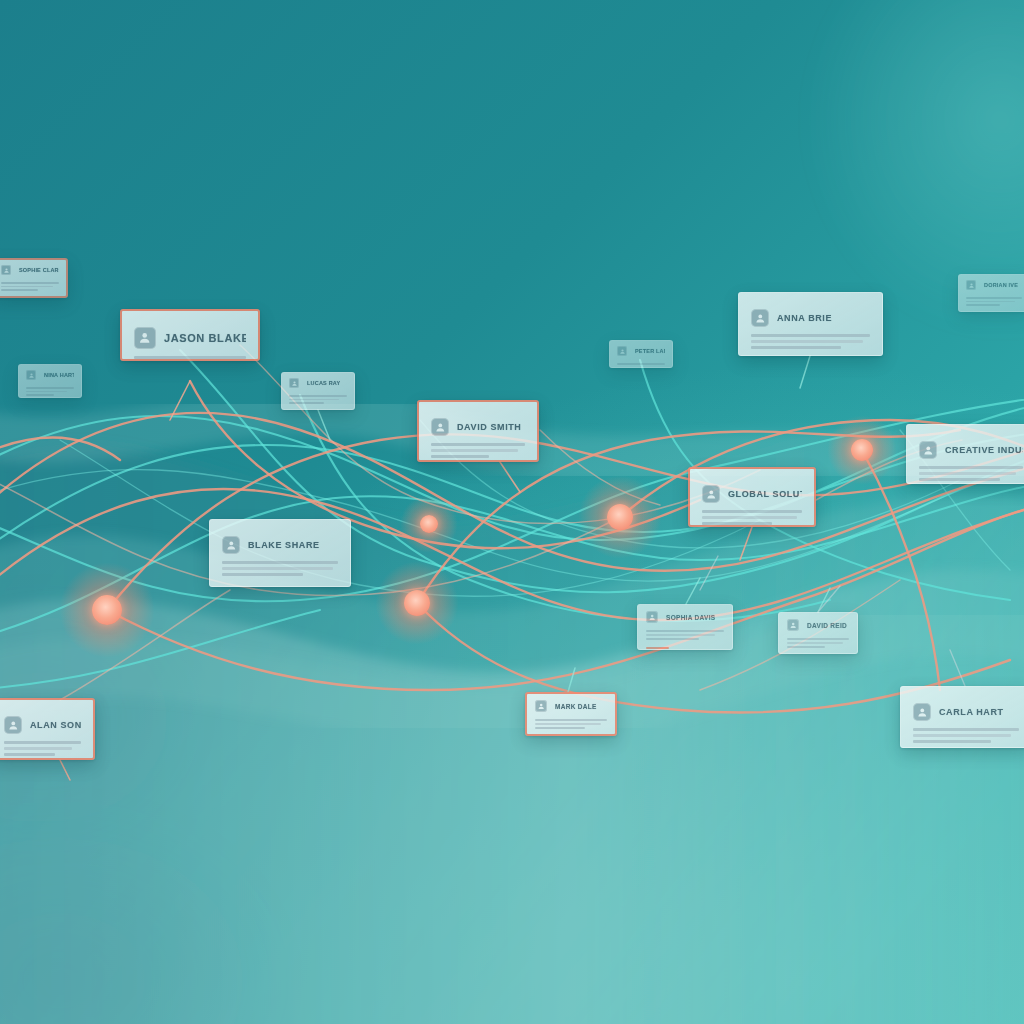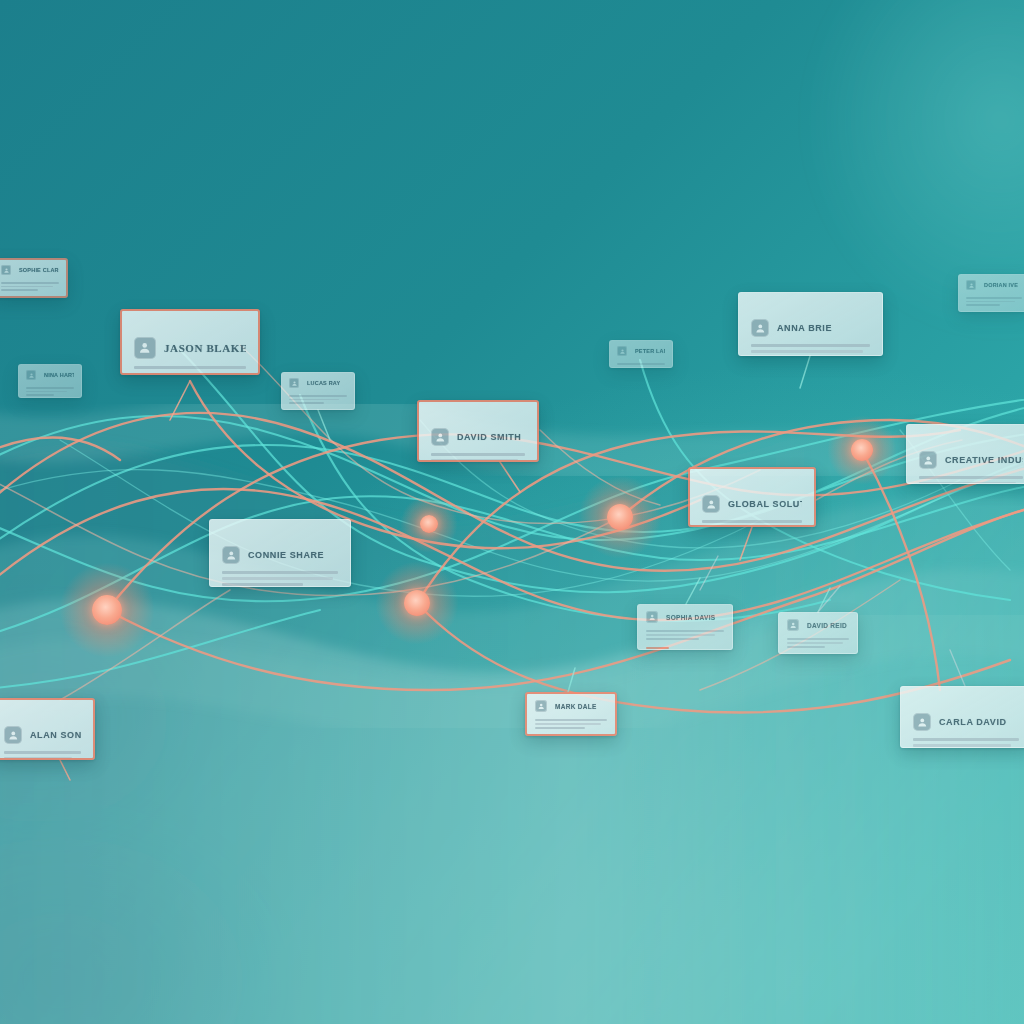--- a/index.html
+++ b/index.html
@@ -16,21 +16,21 @@
   .layer{position:absolute;inset:0;width:1024px;height:1024px;}
   .waves{mix-blend-mode:normal;}
 
   
   .card{
     position:absolute;
     background:linear-gradient(150deg, rgba(238,248,248,.96), rgba(219,236,238,.90));
     border:1px solid rgba(255,255,255,.55);
     border-radius:3px;
     box-shadow:0 6px 18px rgba(4,50,58,.28), 0 1px 3px rgba(4,50,58,.20);
-    padding:26px 12px 10px 12px;
+    padding:16px 12px 10px 12px;
     box-sizing:border-box;
     overflow:hidden;
   }
   .card.accent{
     border:2px solid #f4886f;
     background:linear-gradient(150deg, rgba(240,249,249,.97), rgba(220,238,240,.93));
   }
   .card.ghost{opacity:.52;}
   .card.ghost2{opacity:.70;}
   .card.soft{opacity:.86;}
@@ -200,21 +200,21 @@
       </g>
       <g stroke="#c9d8dd" stroke-opacity=".55" stroke-width="1.4">
         <path d="M818,612 L840,586"></path>
         <path d="M965,686 L950,650"></path>
         <path d="M700,590 L718,556"></path>
       </g>
     </g>
   </svg>
 
   <div id="cards-layer">
-      <div class="card sz-lg accent soft" style="left: 120px; top: 309px; width: 140px; height: 66px; font-family: Liberation Serif, serif;">
+      <div class="card sz-lg accent soft" style="left: 120px; top: 309px; width: 140px; height: 52px;">
         <div class="card-head">
           <div class="avatar">
             <svg viewBox="0 0 24 24" width="70%" height="70%" aria-hidden="true">
               <circle cx="12" cy="8.4" r="3.6" fill="#f2f7f8"></circle>
               <path d="M4.6 20c0-4.1 3.3-6.4 7.4-6.4S19.4 15.9 19.4 20z" fill="#f2f7f8"></path>
             </svg>
           </div>
           <div class="card-title">JASON BLAKE</div>
         </div>
         <div class="lines">
@@ -275,21 +275,21 @@
         <div class="cta" style="width: 36%;"></div>
       </div>
       <div class="card sz-md soft" style="left: 209px; top: 519px; width: 142px; height: 68px;">
         <div class="card-head">
           <div class="avatar">
             <svg viewBox="0 0 24 24" width="70%" height="70%" aria-hidden="true">
               <circle cx="12" cy="8.4" r="3.6" fill="#f2f7f8"></circle>
               <path d="M4.6 20c0-4.1 3.3-6.4 7.4-6.4S19.4 15.9 19.4 20z" fill="#f2f7f8"></path>
             </svg>
           </div>
-          <div class="card-title">CONNIE SHARE</div>
+          <div class="card-title">BLAKE SHARE</div>
         </div>
         <div class="lines">
           <div class="ln" style="width: 100%;"></div>
           <div class="ln b" style="width: 96%;"></div>
           <div class="ln" style="width: 70%;"></div>
         </div>
         <div class="cta" style="width: 34%;"></div>
       </div>
       <div class="card sz-md soft" style="left: 906px; top: 424px; width: 130px; height: 60px;">
         <div class="card-head">
@@ -308,21 +308,21 @@
         </div>
       </div>
       <div class="card sz-md soft" style="left: 900px; top: 686px; width: 132px; height: 62px;">
         <div class="card-head">
           <div class="avatar">
             <svg viewBox="0 0 24 24" width="70%" height="70%" aria-hidden="true">
               <circle cx="12" cy="8.4" r="3.6" fill="#f2f7f8"></circle>
               <path d="M4.6 20c0-4.1 3.3-6.4 7.4-6.4S19.4 15.9 19.4 20z" fill="#f2f7f8"></path>
             </svg>
           </div>
-          <div class="card-title">CARLA DAVID</div>
+          <div class="card-title">CARLA HART</div>
         </div>
         <div class="lines">
           <div class="ln" style="width: 100%;"></div>
           <div class="ln b" style="width: 92%;"></div>
           <div class="ln" style="width: 74%;"></div>
         </div>
         <div class="cta" style="width: 30%;"></div>
       </div>
       <div class="card sz-md accent soft" style="left: -10px; top: 698px; width: 105px; height: 62px;">
         <div class="card-head">

